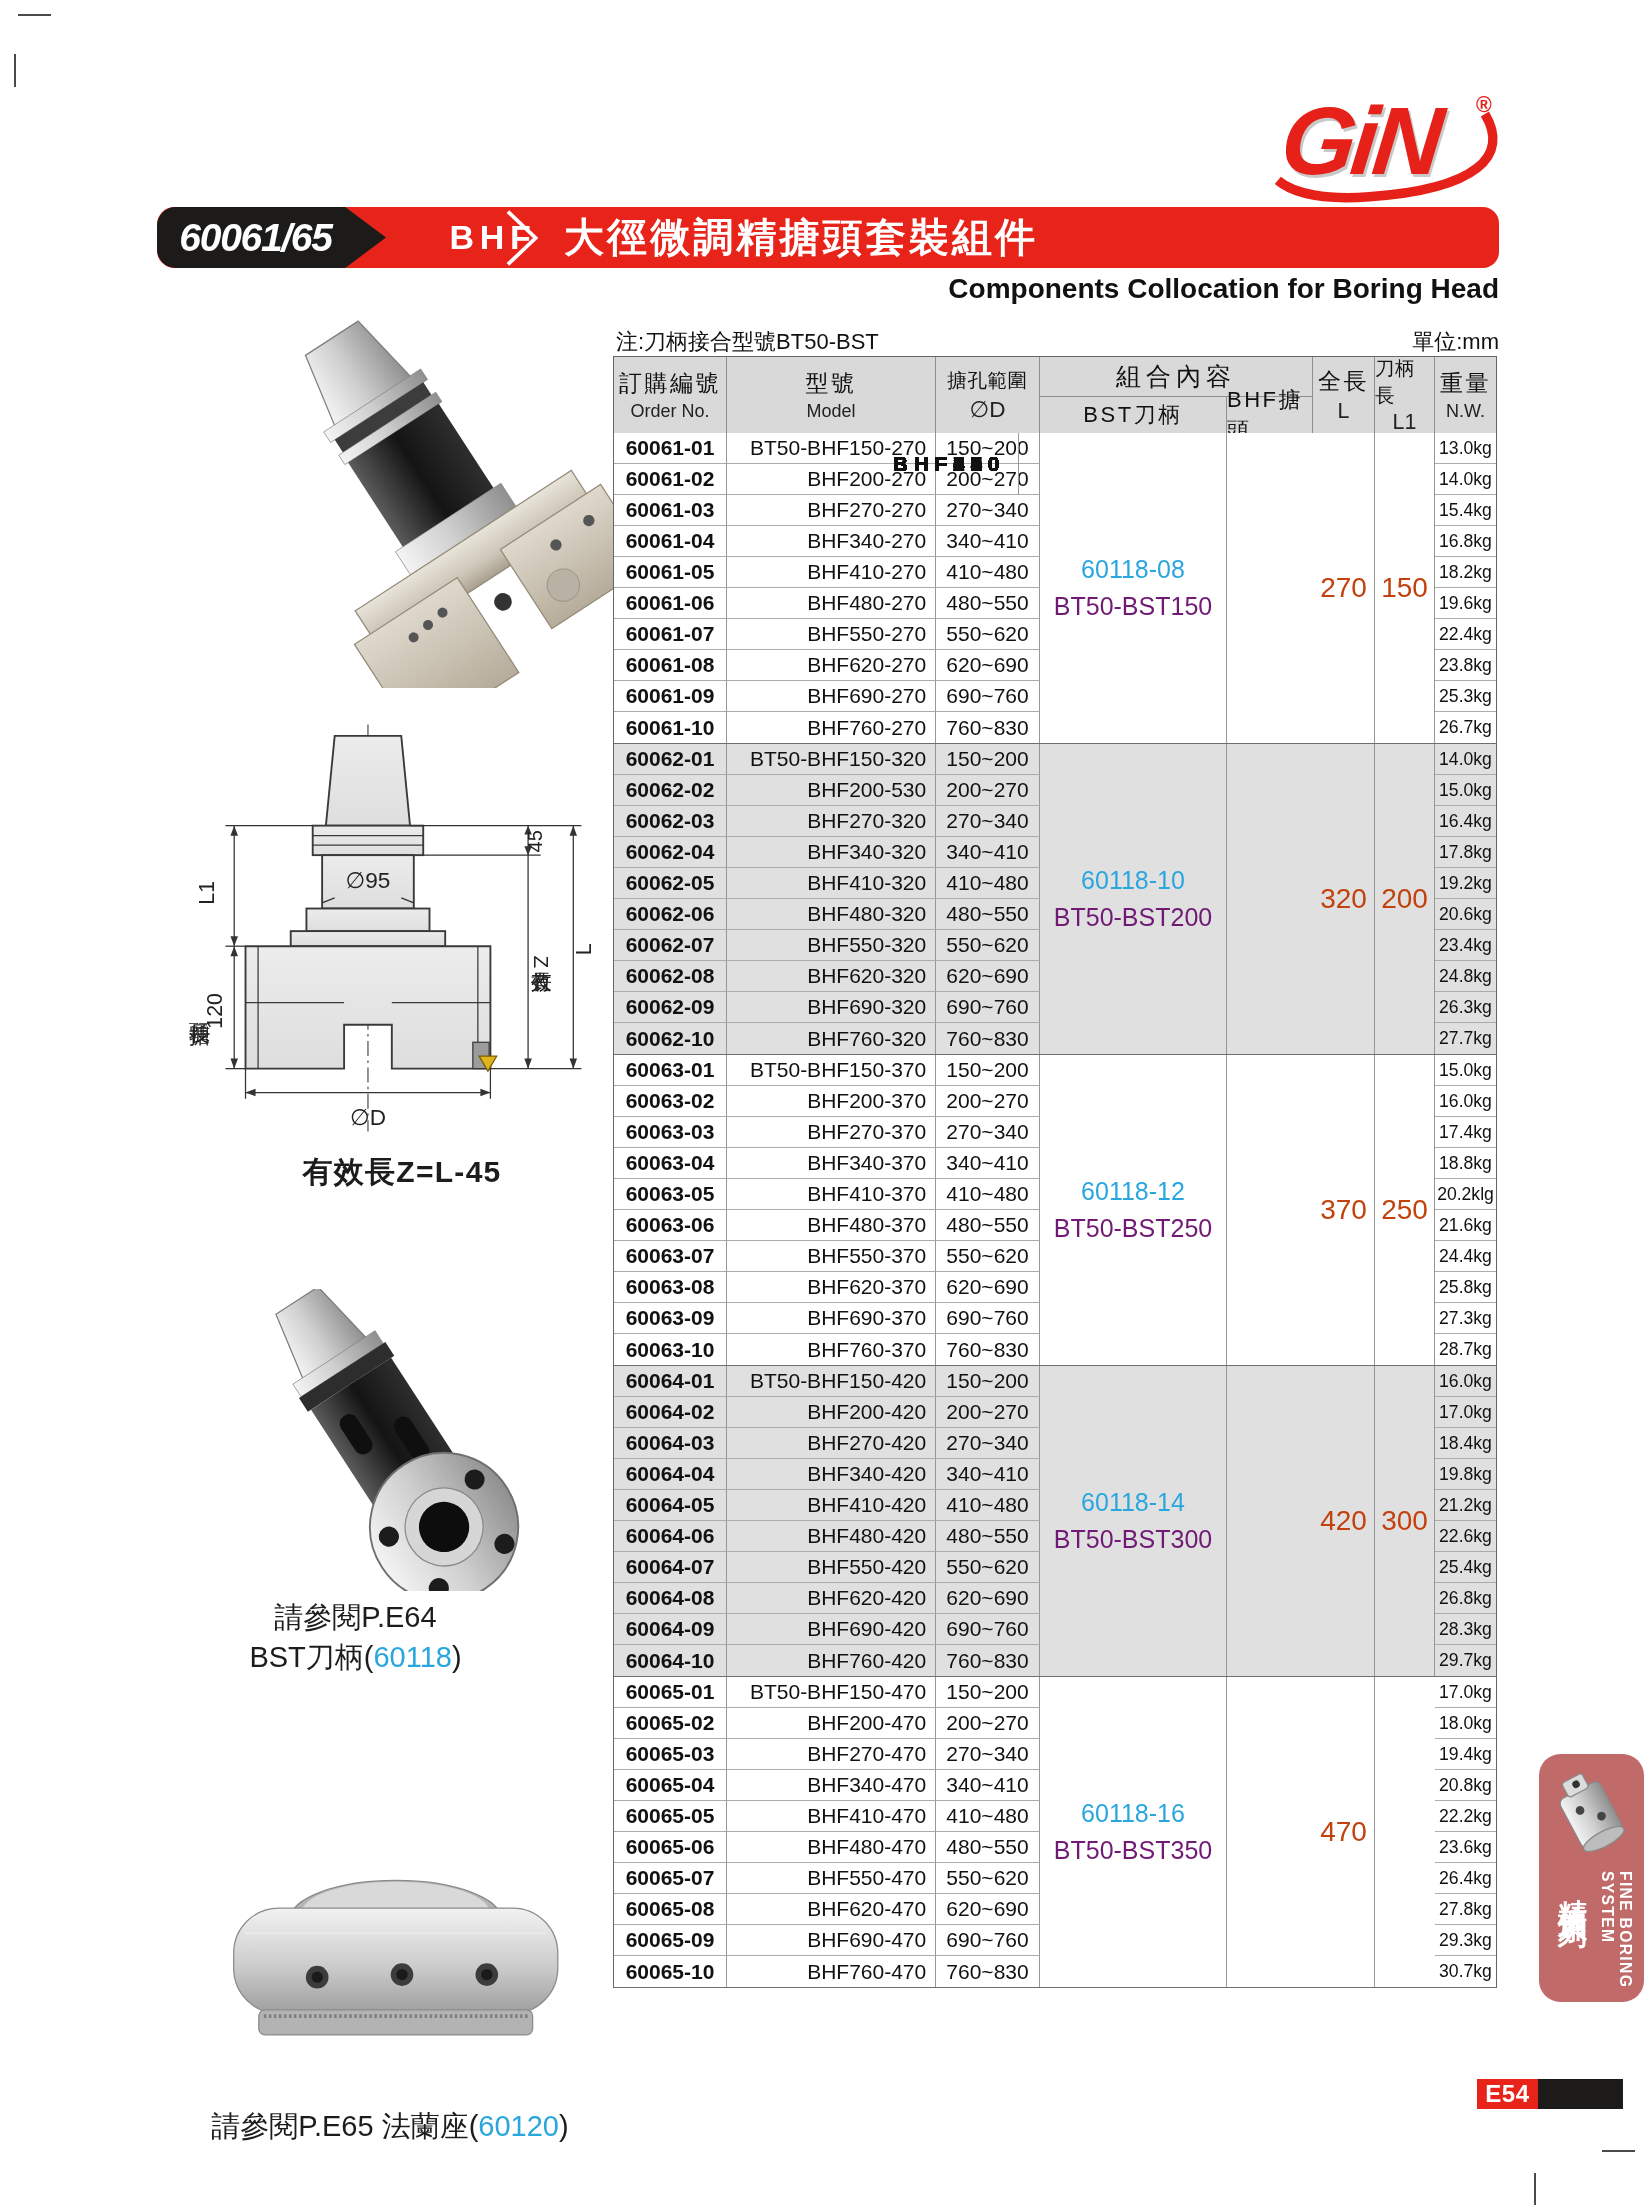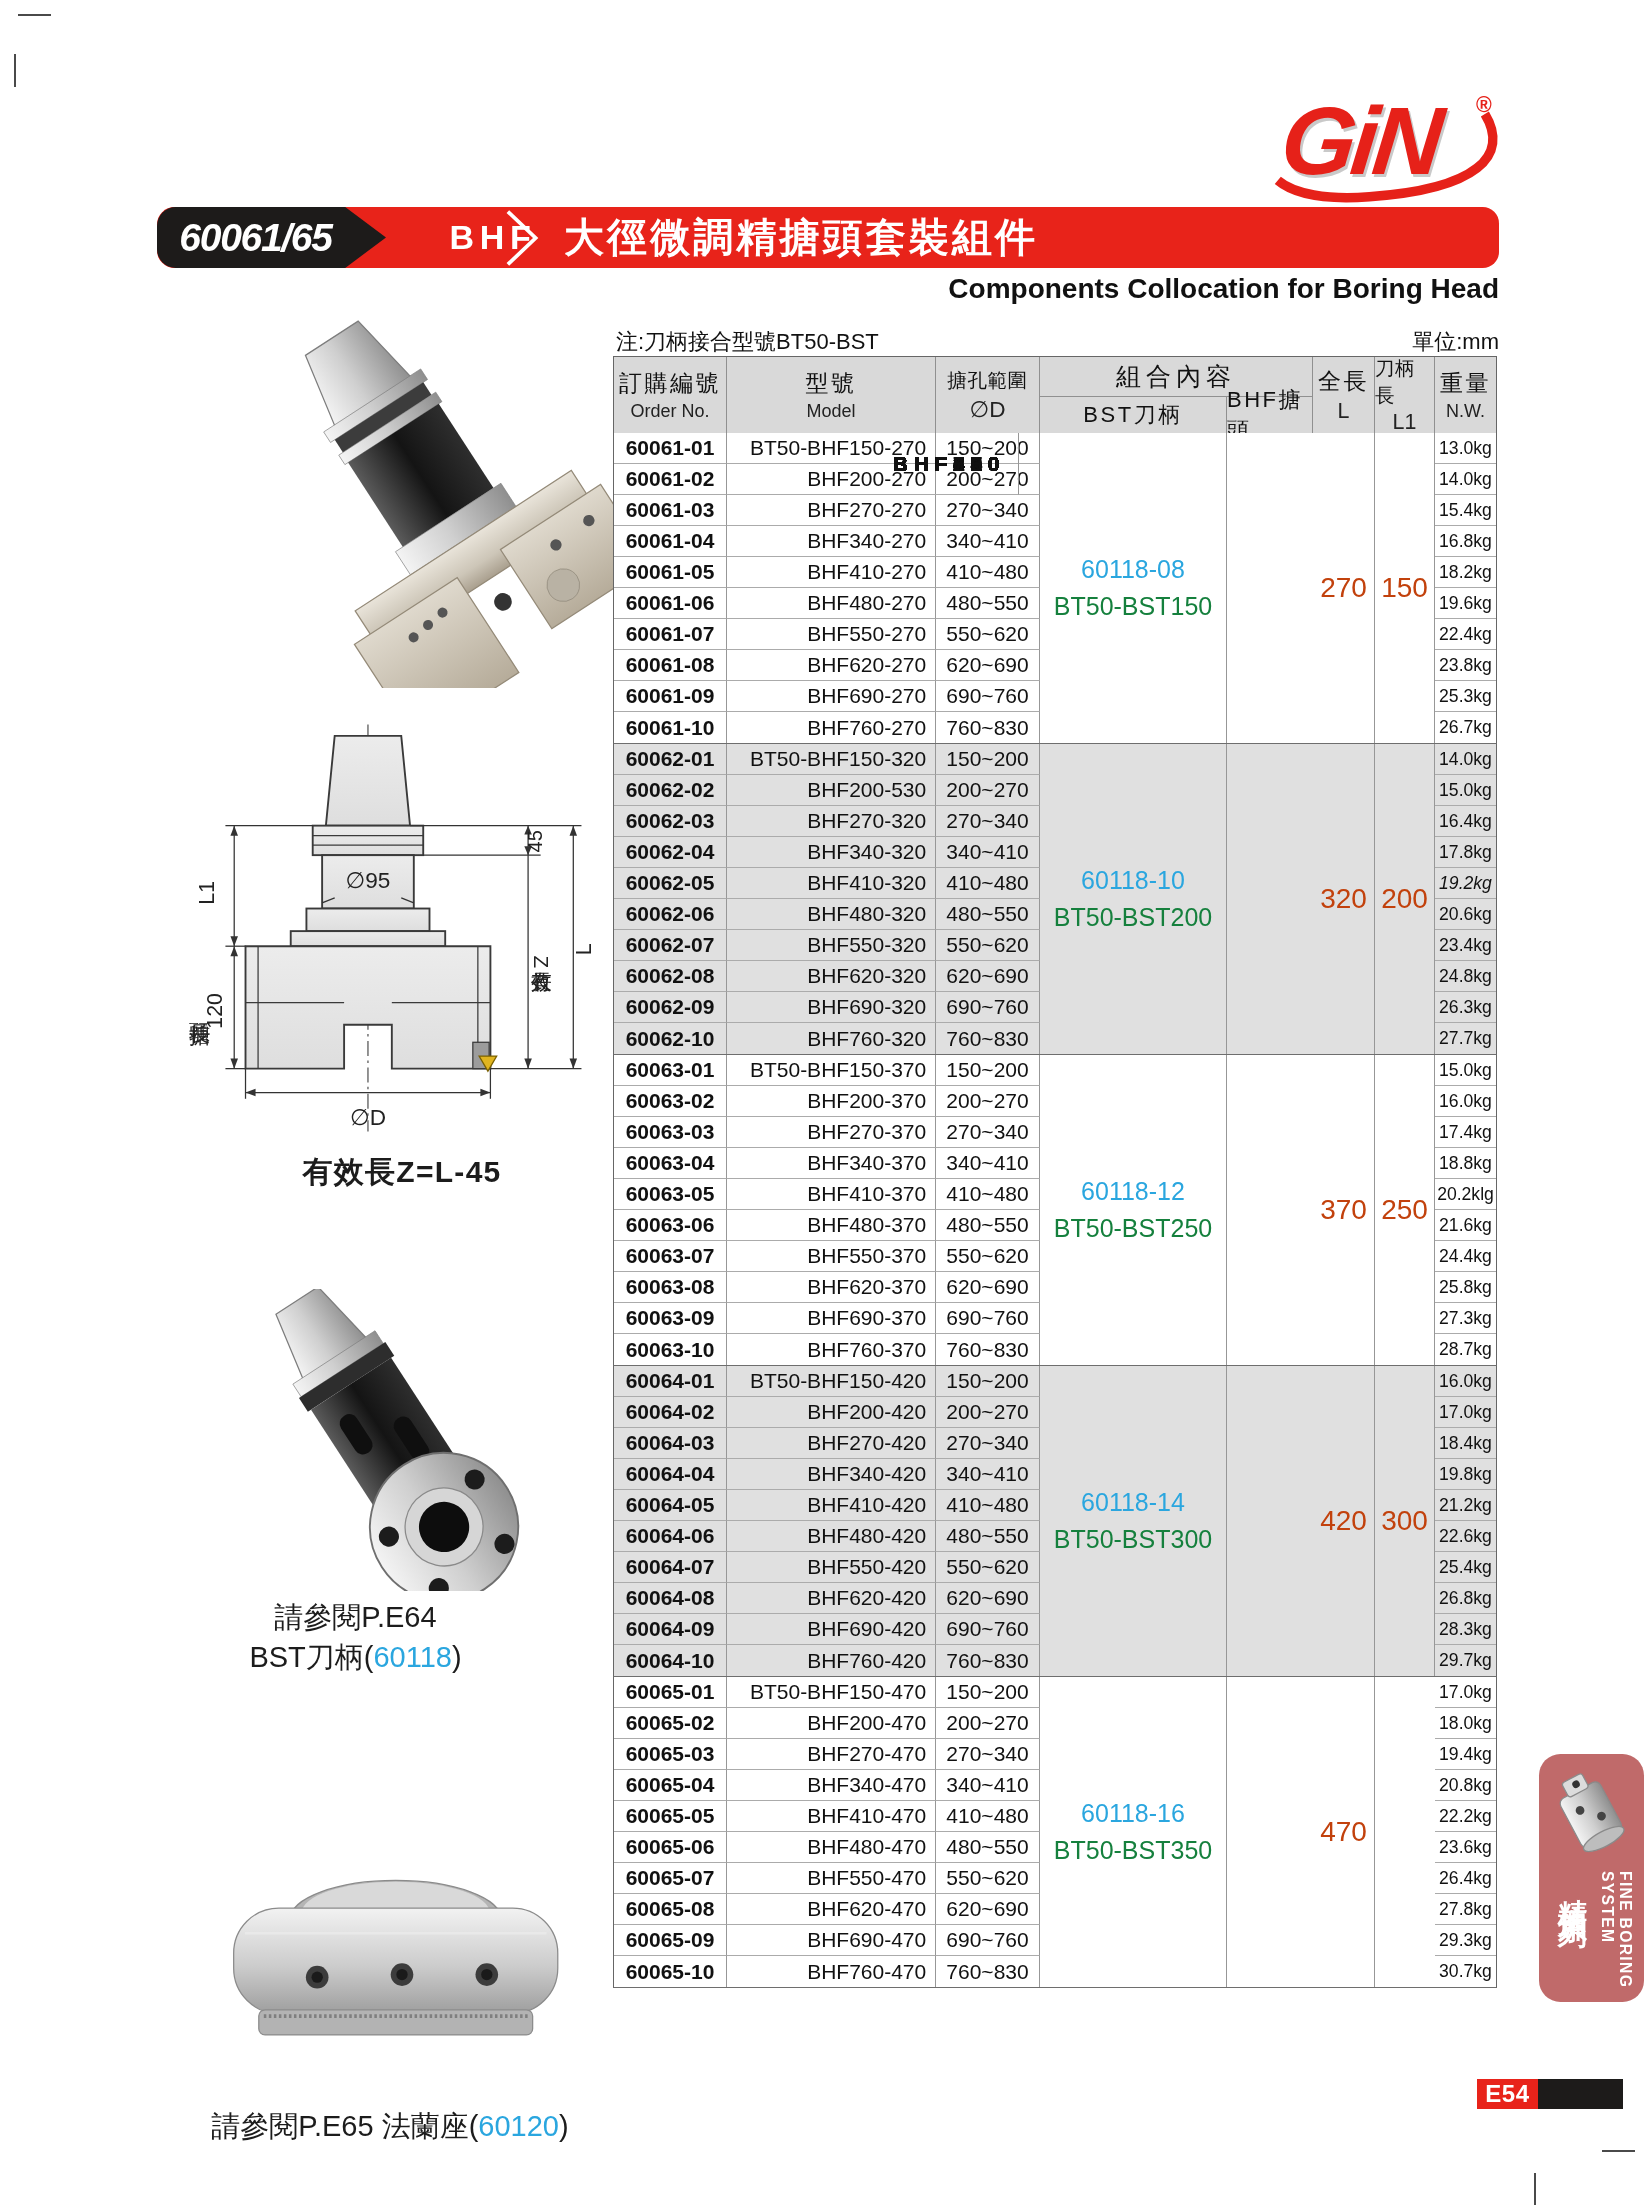--- a/index.html
+++ b/index.html
@@ -45,21 +45,21 @@
   .tgroup.shaded{background:#e0e0e0;}
   .td{display:flex;align-items:center;justify-content:center;border-right:1.3px solid #979797;border-bottom:1.3px solid #ababab;font-size:21px;color:#111;}
   .td.rl{border-bottom:none;}
   .td.nobr{border-right:none;}
   .td.order{font-weight:700;letter-spacing:0px;}
   .td.model{justify-content:flex-end;padding-right:8.8px;}
   .td.weight{font-size:17.6px;}
   .merged{display:flex;flex-direction:column;align-items:center;justify-content:center;border-right:1.3px solid #979797;border-bottom:none;}
   .merged .bigno{font-size:28px;color:#c2410c;}
   .merged .bstcode{font-size:25px;color:#2AA6DF;margin-bottom:7.5px;}
-  .merged .bstmodel{font-size:25px;color:#15803d;}
+  .merged .bstmodel{font-size:25px;color:#701a75;}
 
   
   .cap{position:absolute;font:400 29px "Liberation Sans",sans-serif;color:#1c1c1c;text-align:center;}
   .cap .blue{color:#2AA6DF;}
   .draw-cap{position:absolute;left:207px;top:1152px;width:390px;text-align:center;font:600 30px "Liberation Sans",sans-serif;color:#1c1c1c;letter-spacing:1.3px;}
 
   
   .side-tab{position:absolute;left:1539px;top:1754px;width:105px;height:248px;background:#C06A6A;border-radius:21.4px;}
   .tab-zh{position:absolute;left:14px;top:121px;writing-mode:vertical-rl;text-orientation:upright;font:600 29px "Liberation Sans",sans-serif;color:#fff;letter-spacing:7.5px;}
   .tab-en{position:absolute;left:59px;top:117px;writing-mode:vertical-rl;text-orientation:mixed;font:600 15.7px "Liberation Sans",sans-serif;color:#fff;letter-spacing:1.3px;height:123px;}
@@ -381,21 +381,21 @@
       <div class="td weight nobr" style="grid-area: 3 / 8;">16.4kg</div>
       <div class="td order" style="grid-area: 4 / 1;">60062-04</div>
       <div class="td model" style="grid-area: 4 / 2;">BHF340-320</div>
       <div class="td range" style="grid-area: 4 / 3;">340~410</div>
       <div class="td bhf" style="grid-area: 4 / 5;">BHF340</div>
       <div class="td weight nobr" style="grid-area: 4 / 8;">17.8kg</div>
       <div class="td order" style="grid-area: 5 / 1;">60062-05</div>
       <div class="td model" style="grid-area: 5 / 2;">BHF410-320</div>
       <div class="td range" style="grid-area: 5 / 3;">410~480</div>
       <div class="td bhf" style="grid-area: 5 / 5;">BHF410</div>
-      <div class="td weight nobr" style="grid-area: 5 / 8; font-style: italic;">19.2kg</div>
+      <div class="td weight nobr" style="grid-area: 5 / 8;">19.2kg</div>
       <div class="td order" style="grid-area: 6 / 1;">60062-06</div>
       <div class="td model" style="grid-area: 6 / 2;">BHF480-320</div>
       <div class="td range" style="grid-area: 6 / 3;">480~550</div>
       <div class="td bhf" style="grid-area: 6 / 5;">BHF480</div>
       <div class="td weight nobr" style="grid-area: 6 / 8;">20.6kg</div>
       <div class="td order" style="grid-area: 7 / 1;">60062-07</div>
       <div class="td model" style="grid-area: 7 / 2;">BHF550-320</div>
       <div class="td range" style="grid-area: 7 / 3;">550~620</div>
       <div class="td bhf" style="grid-area: 7 / 5;">BHF550</div>
       <div class="td weight nobr" style="grid-area: 7 / 8;">23.4kg</div>

